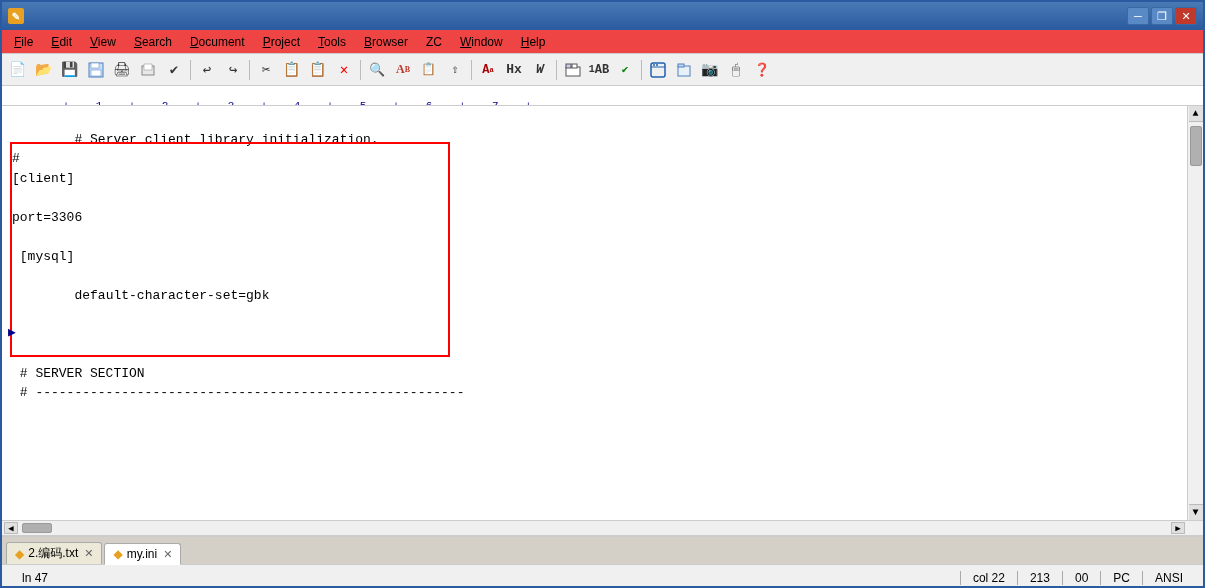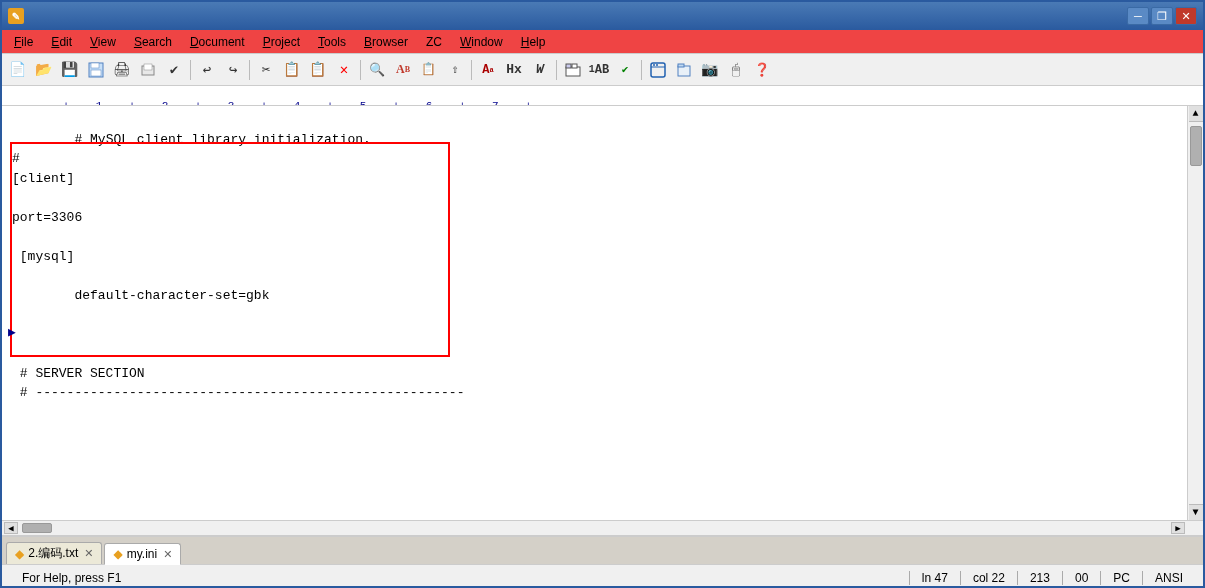--- a/index.html
+++ b/index.html
@@ -320,21 +320,21 @@
     <div class="tool-btn" title="Help" style="font-size:13px; font-weight:bold; color:#2060b0">❓</div>
   </div>
 
   <div id="ruler">
     <span>----+----1----+----2----+----3----+----4----+----5----+----6----+----7----+-</span>
   </div>
 
   <div style="display:flex; flex-direction:row; height: calc(588px - 28px - 24px - 32px - 20px - 28px - 16px - 26px); background:white; overflow:hidden; position:relative;">
     <div id="editor-content" style="flex:1; overflow:hidden; padding:4px 4px 4px 10px; position:relative;">
       <div id="editor-text">
-        <span># MySQL client library initialization.</span>
+        <span># Server client library initialization.</span>
 <span>#</span>
 <span>[client]</span>
 
 <span>port=3306</span>
 
 <span> [mysql]</span>
 
 <span>	default-character-set=gbk</span>
 
 
@@ -372,23 +372,20 @@
     </div>
     <div class="tab active">
       <span style="color:#e8a020;">◆</span>
       <span>my.ini</span>
       <span class="tab-close">✕</span>
     </div>
   </div>
 
   <div id="status-bar">
     <div class="status-section">
-      <span>For Help, press F1</span>
-    </div>
-    <div class="status-section">
       <span>ln 47</span>
     </div>
     <div class="status-section">
       <span>col 22</span>
     </div>
     <div class="status-section">
       <span>213</span>
     </div>
     <div class="status-section">
       <span>00</span>

